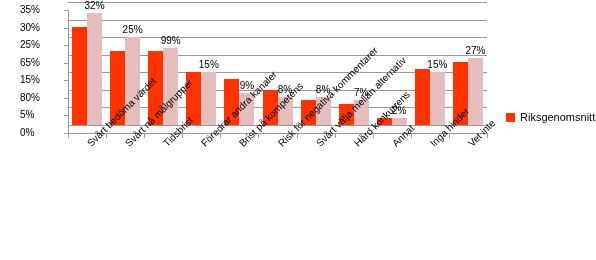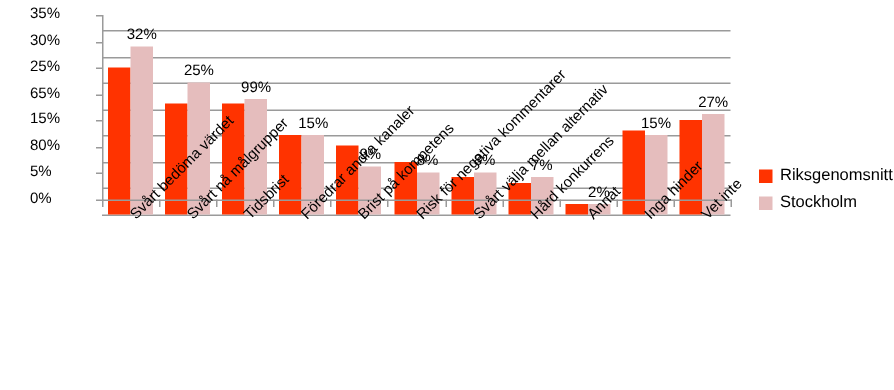--- a/index.html
+++ b/index.html
@@ -18,21 +18,21 @@
     position: relative;
     width: 596px;
     height: 260px;
   }
 
   
   
   .plot-area {
     position: absolute;
     left: 68px;
-    top: 20px;
+    top: 2px;
     width: 419px;
     height: 123px;
   }
 
   .gridline {
     position: absolute;
     left: 0;
     width: 419px;
     height: 1px;
     background: #9a9a9a;
@@ -253,19 +253,15 @@
       <div class="xtick-mark" style="left: 448.909px;"></div>
       <div class="cat-label" style="left: 465.955px; top: 141px;">Vet inte</div>
       <div class="xtick-mark" style="left: 487px;"></div>
     </div>
 
   <div class="legend" id="legend">
       <div class="legend-item">
         <span class="legend-swatch" style="background: rgb(255, 51, 0);"></span>
         <span class="legend-label">Riksgenomsnitt</span>
       </div>
-      <div class="legend-item">
-        <span class="legend-swatch" style="background: rgb(229, 189, 189);"></span>
-        <span class="legend-label">Stockholm</span>
-      </div>
     </div>
 
 </div>
 
 </body></html>

